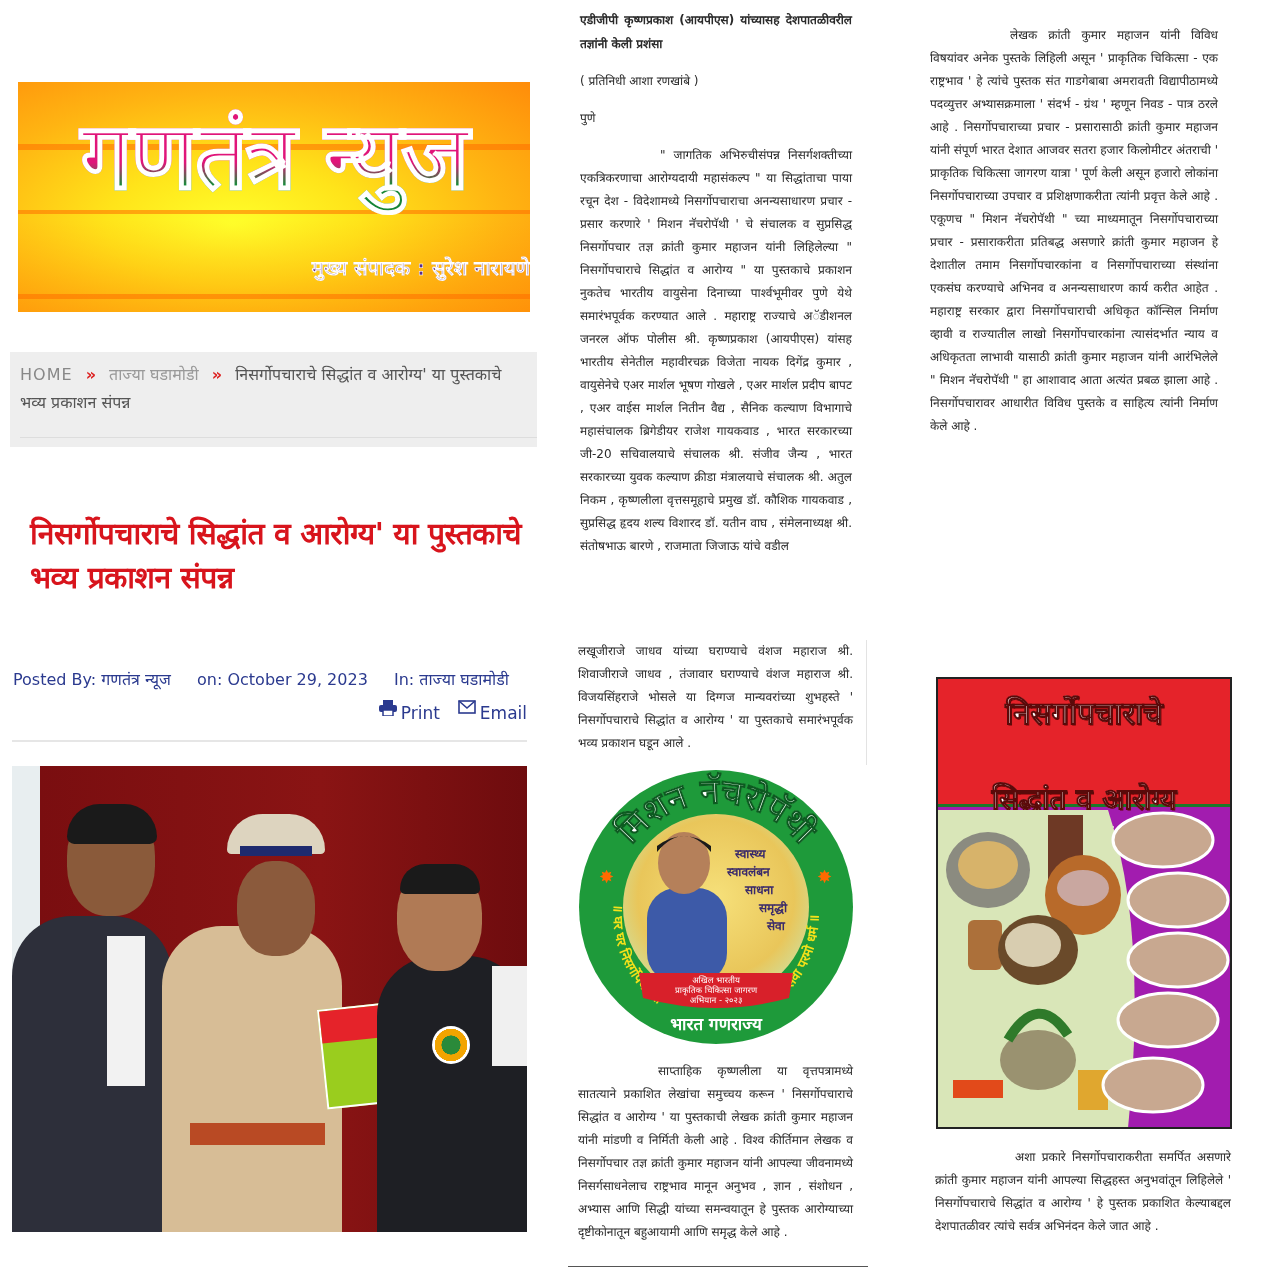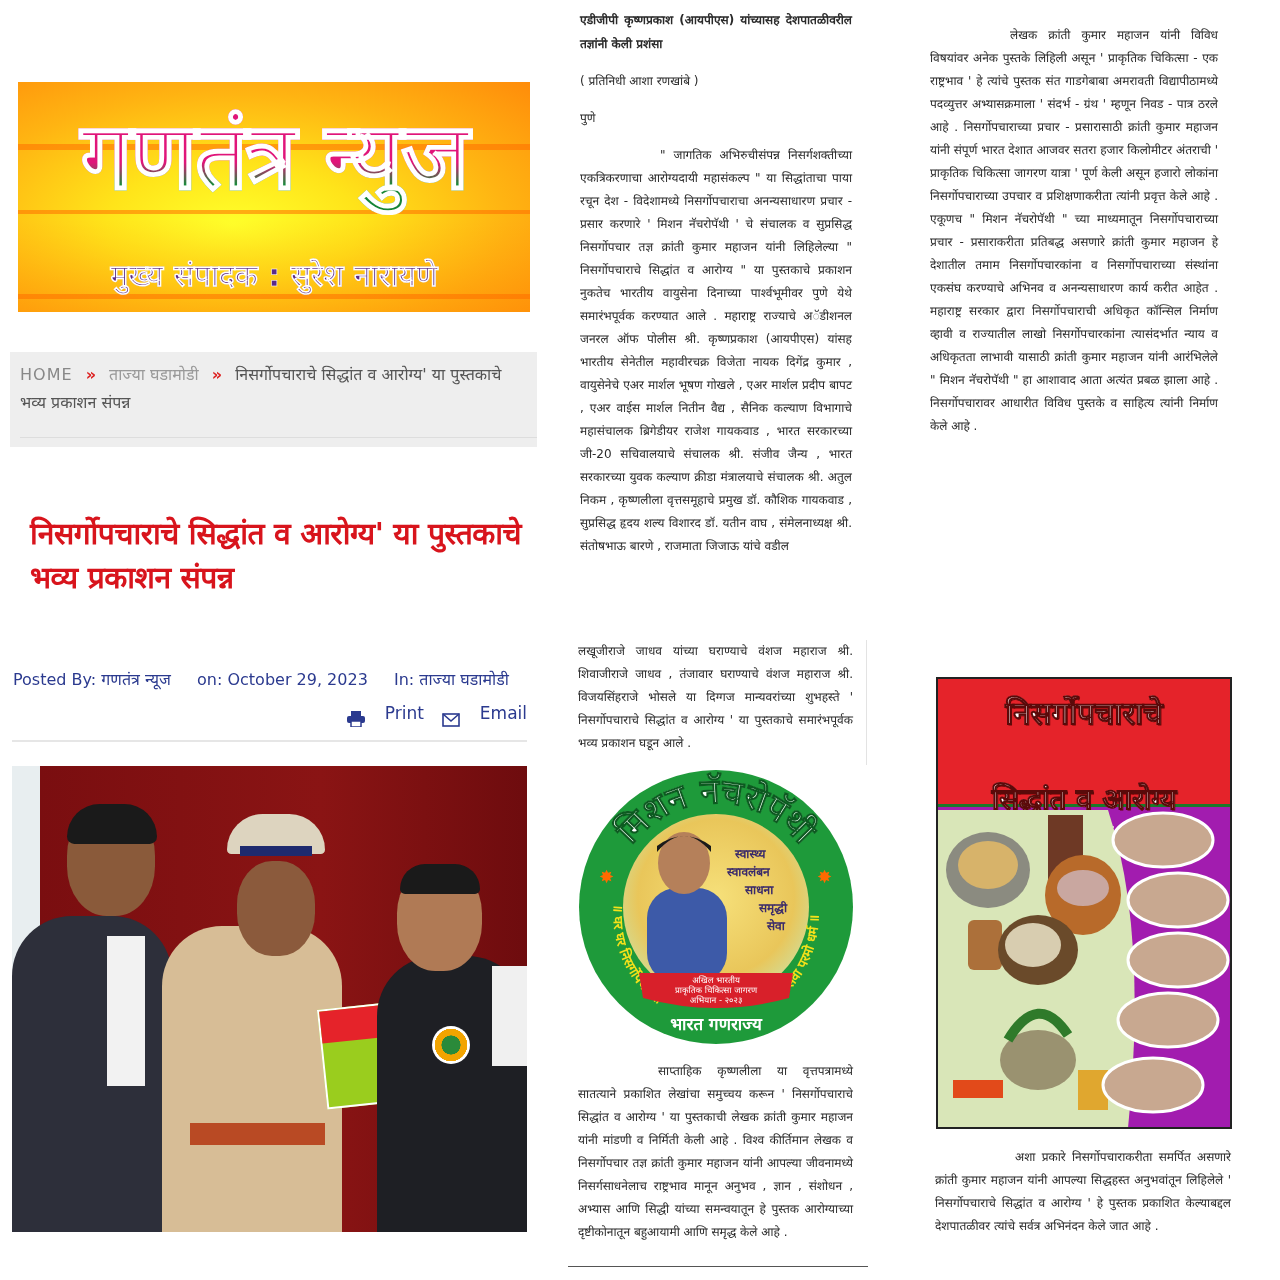--- a/index.html
+++ b/index.html
@@ -22,22 +22,22 @@
     }
     #masthead .title {
       position: absolute; left: 0; right: 0; top: 20px; text-align: center;
       font-family: "DejaVu Sans", sans-serif; font-weight: bold; font-size: 92px; line-height: 110px;
       letter-spacing: -2px;
       background: linear-gradient(180deg, #e0157a 0%, #e0157a 55%, #1a8a3a 75%, #138234 100%);
       -webkit-background-clip: text; background-clip: text; color: transparent;
       -webkit-text-stroke: 2px #ffffff;
     }
     #masthead .editor {
-      position: absolute; left: 0; right: 0; top: 172px; text-align: center;
-      font-family: "DejaVu Sans", sans-serif; font-weight: bold; font-size: 30px;
+      position: absolute; left: 0; right: 0; top: 172px; text-align: right;
+      font-family: "DejaVu Sans", sans-serif; font-weight: bold; font-size: 20px;
       color: #5a2a8a; -webkit-text-stroke: .5px #fff;
     }
 
     
     #breadcrumb {
       left: 10px; top: 352px; width: 527px; height: 95px; background: #eeeeee;
       padding: 9px 10px; font-size: 16px; line-height: 28px; color: #555;
     }
     #breadcrumb .home { color: #888; letter-spacing: 1px; }
     #breadcrumb .sep { color: #d22; font-weight: bold; margin: 0 8px; }
@@ -48,21 +48,21 @@
     
     #headline {
       left: 30px; top: 512px; width: 515px; font-size: 30px; line-height: 44px;
       color: #d8141c; font-weight: bold; letter-spacing: -0.5px;
     }
 
     
     #meta { left: 13px; top: 666px; width: 520px; font-size: 16px; line-height: 27px; color: #2b3a8f; }
     #meta .gap { display: inline-block; width: 16px; }
     #meta .actions { position: absolute; right: 6px; top: 34px; display: flex; gap: 18px; font-size: 17px; }
-    #meta .act { display: flex; align-items: flex-end; gap: 20px; cursor: pointer; }
+    #meta .act { display: flex; align-items: flex-start; gap: 4px; cursor: pointer; }
     #meta-rule { left: 12px; top: 740px; width: 515px; border-top: 2px solid #e6e6e6; }
 
     
     #photo {
       left: 12px; top: 766px; width: 515px; height: 466px; overflow: hidden;
       background: linear-gradient(90deg, #e8eef0 0 28px, #7a0e10 28px, #8a1414 60%, #6e0c0e 100%);
     }
     .person { position: absolute; }
 
     

